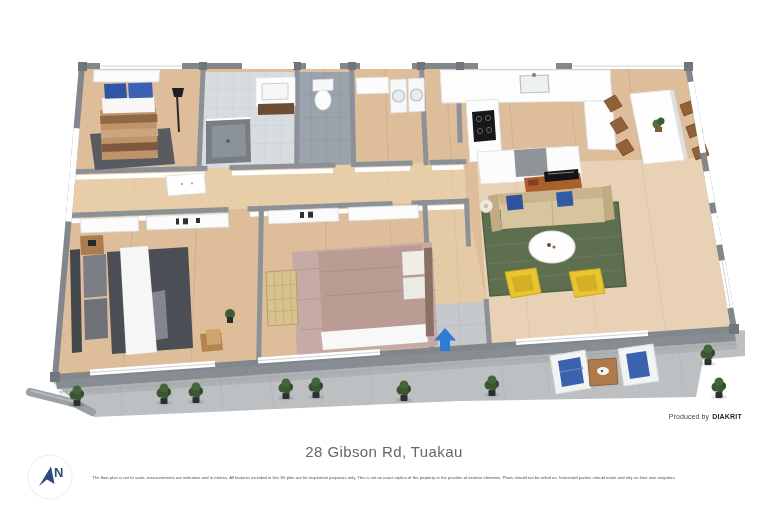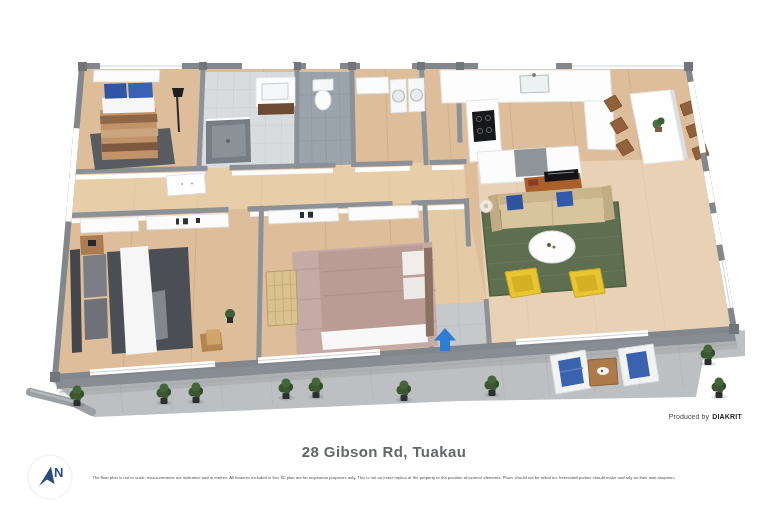--- a/index.html
+++ b/index.html
@@ -3,21 +3,21 @@
 <meta charset="utf-8">
 <style>
   html,body{margin:0;padding:0;background:#ffffff;}
   .page{position:relative;width:768px;height:512px;background:#ffffff;overflow:hidden;
         font-family:"Liberation Sans", sans-serif;}
   .plan-wrap{position:absolute;left:0;top:0;width:768px;height:512px;}
   .plan-wrap svg{display:block;}
   .credit{position:absolute;top:413px;right:26px;font-size:7px;color:#3f4244;letter-spacing:.1px;}
   .credit .brand{font-weight:bold;color:#1e2022;margin-left:3px;letter-spacing:.2px;}
   .title{position:absolute;top:443px;left:50%;transform:translateX(-50%);margin:0;
-         font-size:15px;font-weight:700;color:#63676b;letter-spacing:.4px;white-space:nowrap;}
+         font-size:15px;font-weight:400;color:#63676b;letter-spacing:.4px;white-space:nowrap;}
   .disclaimer{position:absolute;top:475px;left:50%;transform:translateX(-50%);margin:0;
          font-size:4.2px;color:#4a4d50;white-space:nowrap;letter-spacing:0;}
   .compass{position:absolute;left:27px;top:454px;width:46px;height:46px;}
 </style>
 </head>
 <body>
 
 <div class="page">
 
   <div class="plan-wrap">

